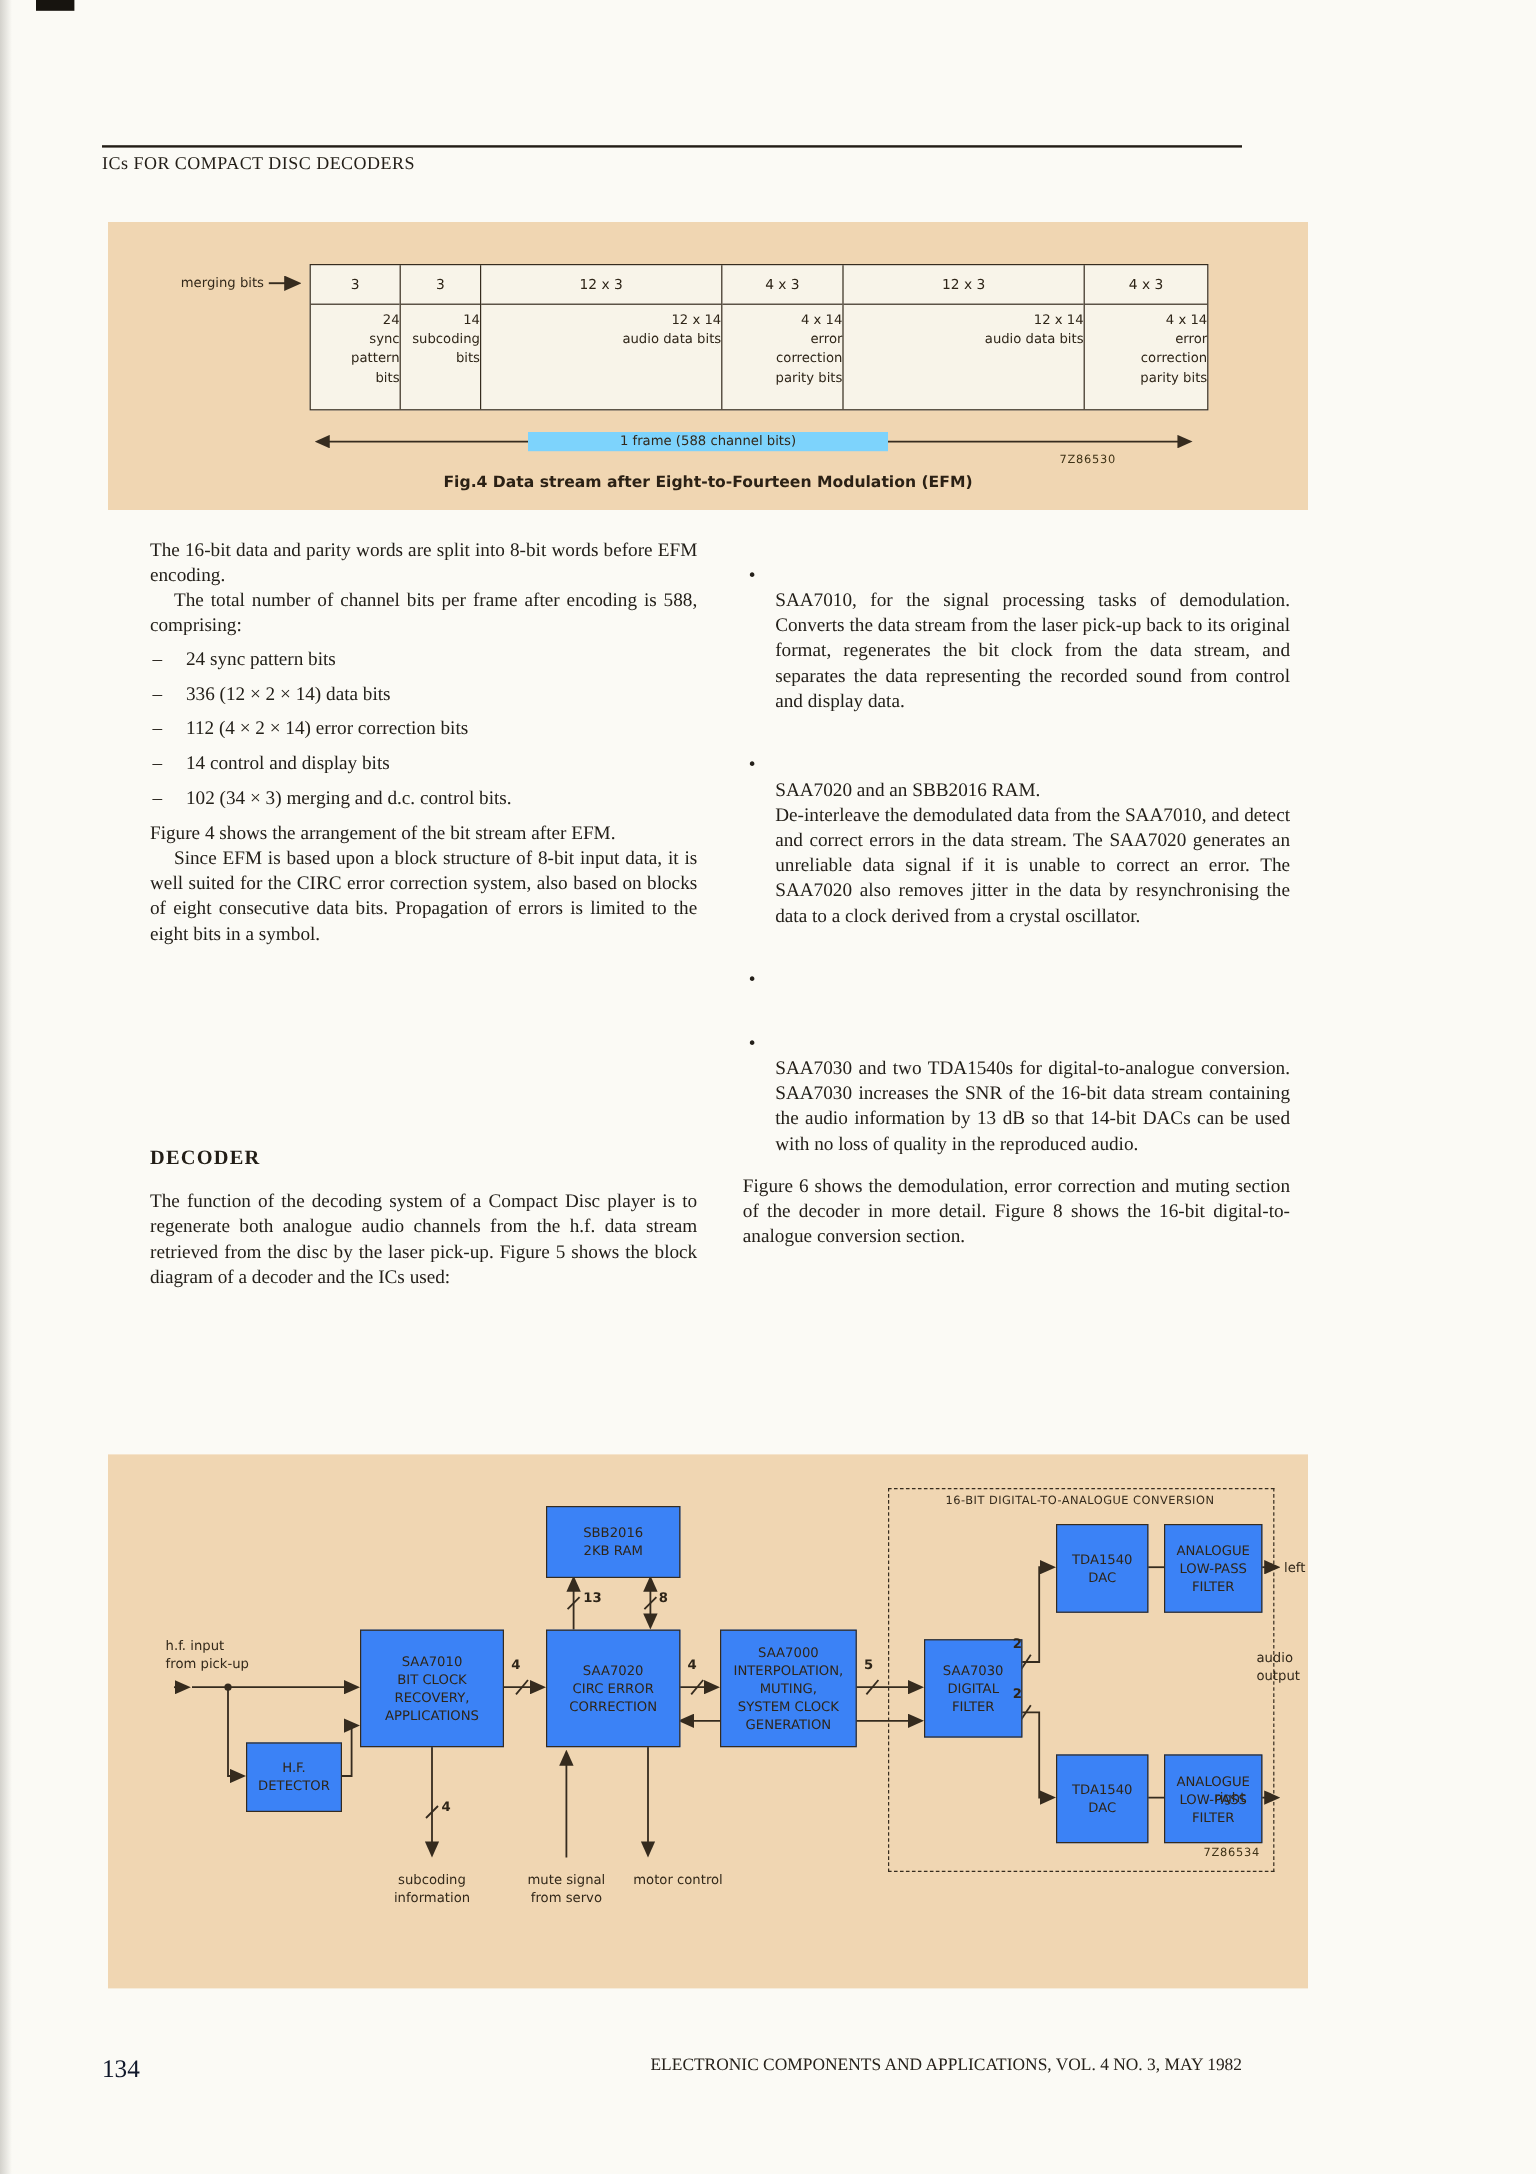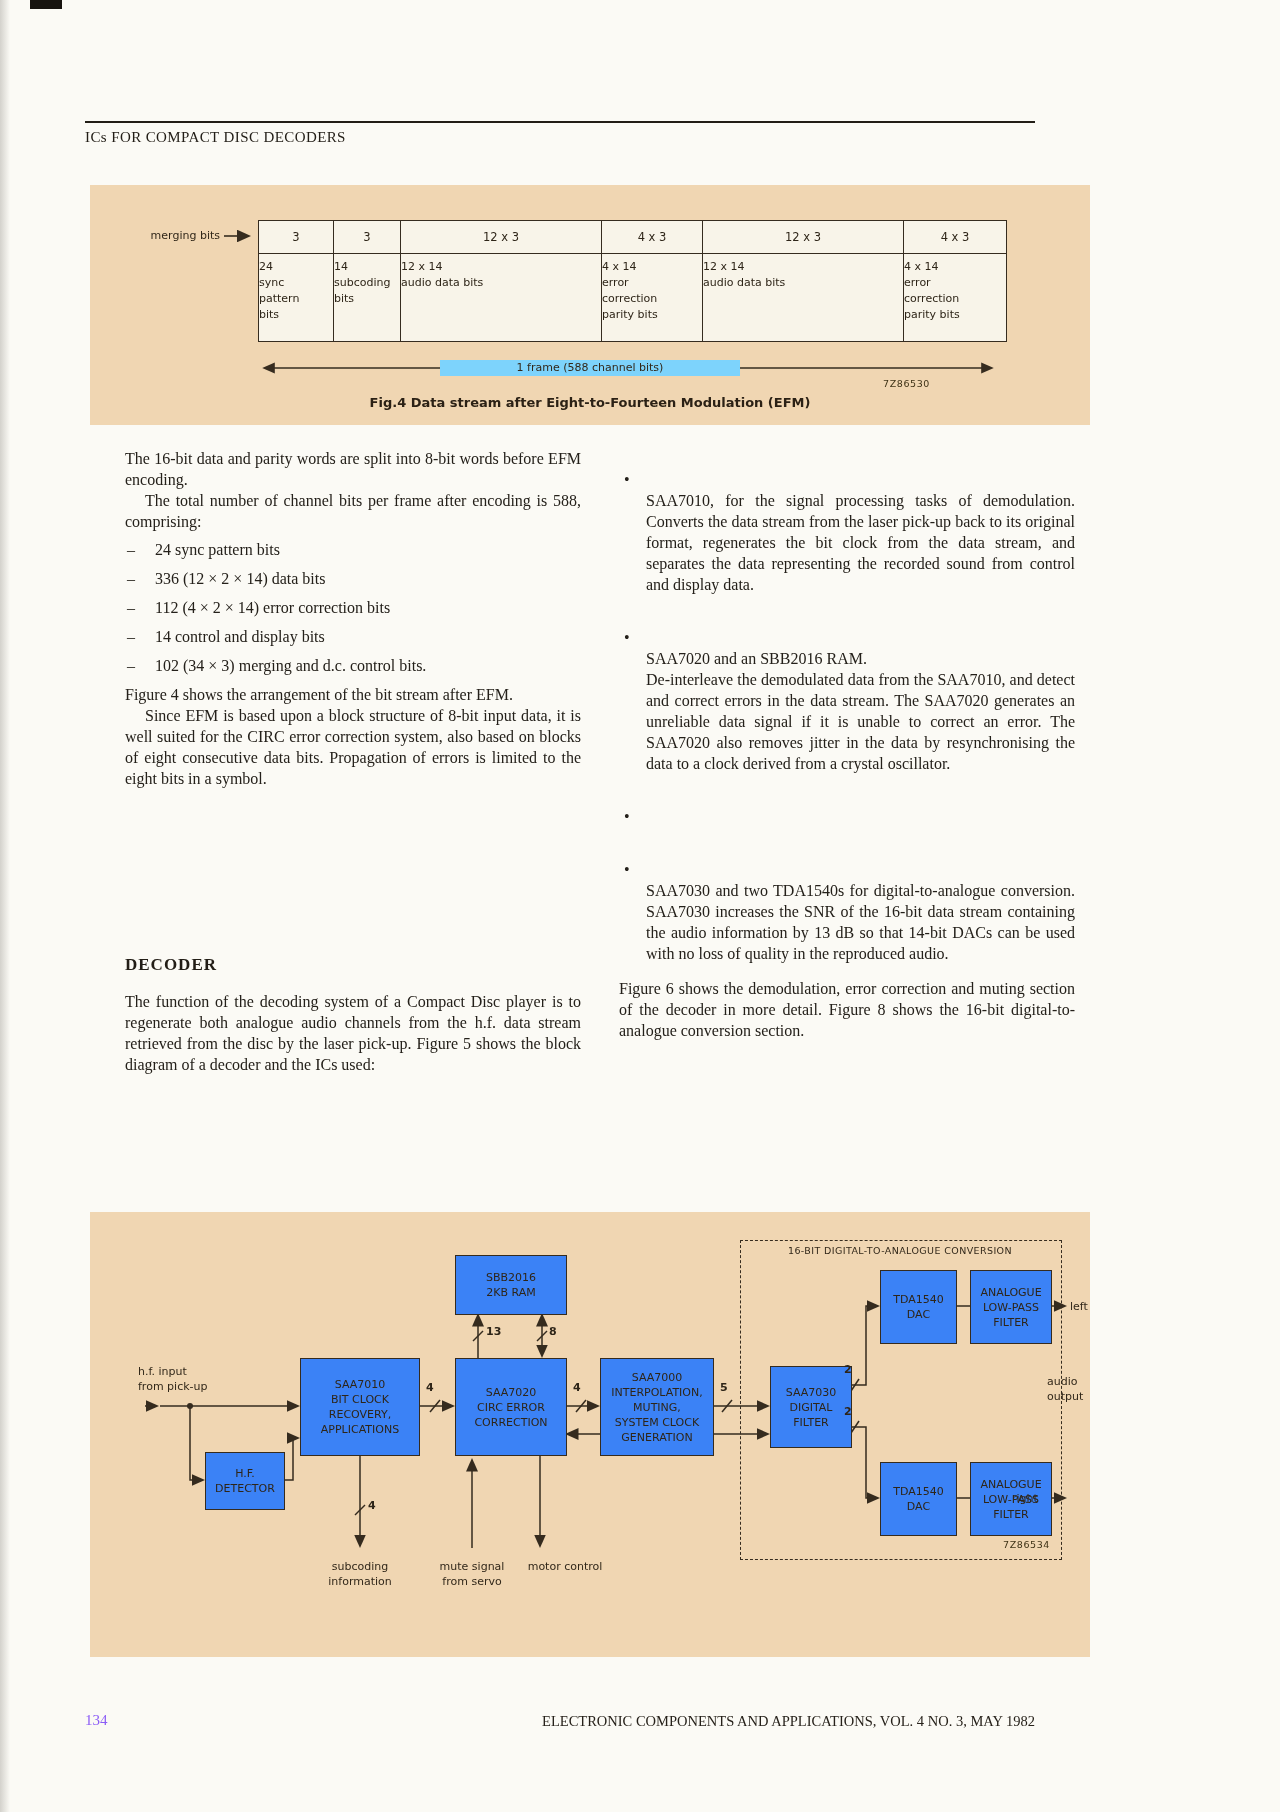--- a/index.html
+++ b/index.html
@@ -10,39 +10,39 @@
     overflow:hidden;
   }
   .edge-shade{position:absolute;left:0;top:0;width:10px;height:100%;
     background:linear-gradient(to right,rgba(70,65,58,.22),rgba(70,65,58,0));}
   .corner-mark{position:absolute;left:30px;top:0;width:32px;height:9px;background:#17140f;}
 
   
   .rule{position:absolute;left:85px;width:950px;height:2px;background:#221d16;}
   .page-header{position:absolute;left:85px;top:129px;width:950px;
     font-size:15px;letter-spacing:.4px;color:#221d16;}
-  .footer-left{position:absolute;left:85px;top:1712px;font-size:15px;color:#8b5cf6;}
+  .footer-left{position:absolute;left:85px;top:1712px;font-size:21px;color:#0f172a;}
   .footer-right{position:absolute;left:435px;top:1713px;width:600px;text-align:right;
     font-size:14.5px;color:#26211a;}
 
   
   .panel{position:absolute;left:90px;width:1000px;background:#f0d6b2;}
   #fig4-panel{top:185px;height:240px;}
   #fig5-panel{top:1212px;height:445px;}
   .panel .abs{position:absolute;}
   .dsans{font-family:"DejaVu Sans",sans-serif;color:#32281a;}
 
   
   .efm-table{position:absolute;left:168px;top:35px;display:flex;
     border:1.6px solid #362c1f;background:#f8f4e9;}
   .efm-col{border-left:1.4px solid #362c1f;}
   .efm-col:first-child{border-left:none;}
   .efm-top{height:32px;display:flex;align-items:center;justify-content:center;
     border-bottom:1.4px solid #362c1f;font:11.5px/14px "DejaVu Sans",sans-serif;color:#2e2518;}
-  .efm-bot{height:82px;padding-top:5px;text-align:left;
+  .efm-bot{height:82px;padding-top:5px;text-align:right;
     font:11px/16px "DejaVu Sans",sans-serif;color:#2e2518;white-space:pre-line;}
   .frame-label{position:absolute;left:350px;top:175px;width:300px;text-align:center;
     background:#7dd3fc;font:11px/16px "DejaVu Sans",sans-serif;color:#32281a;}
   .part-code{font:9.5px/12px "DejaVu Sans",sans-serif;letter-spacing:.6px;color:#413categories317;}
   .fig-caption{position:absolute;left:0;width:100%;text-align:center;
     font:bold 13px/16px "DejaVu Sans",sans-serif;color:#2b2115;}
 
   
   .col{position:absolute;top:448px;width:456px;font-size:16px;line-height:21px;
     text-align:justify;color:#24201a;margin-left:40px;}

